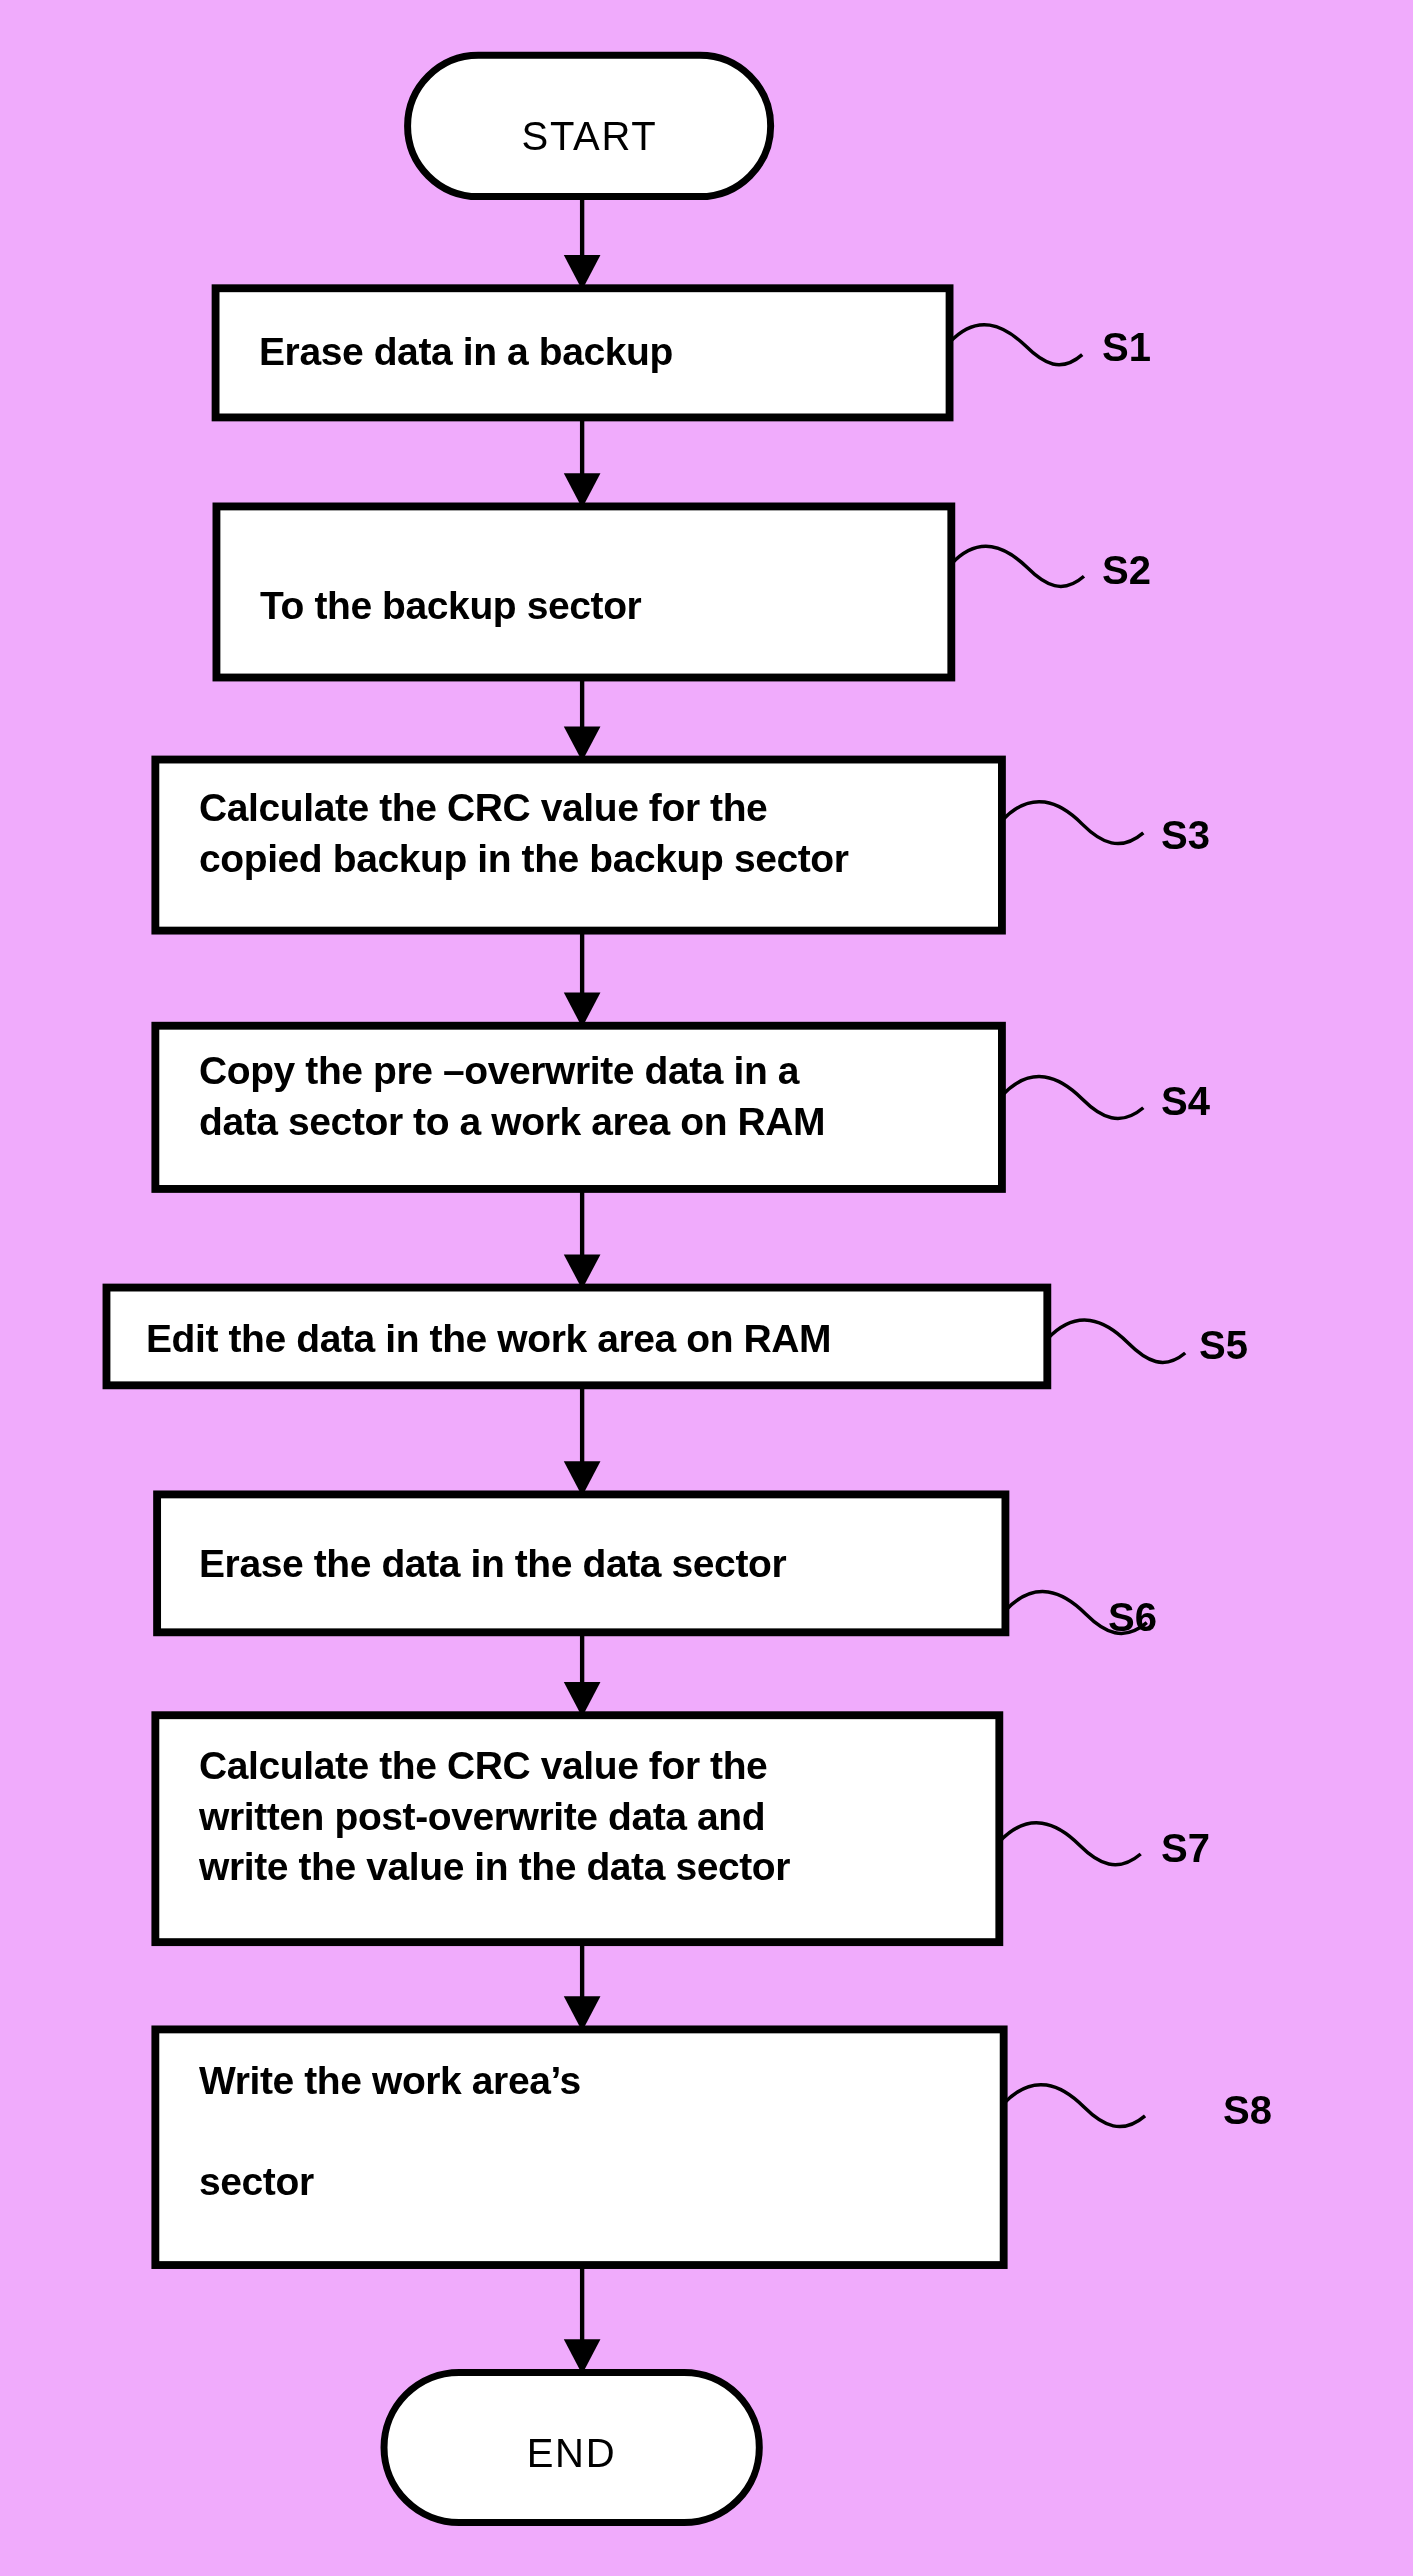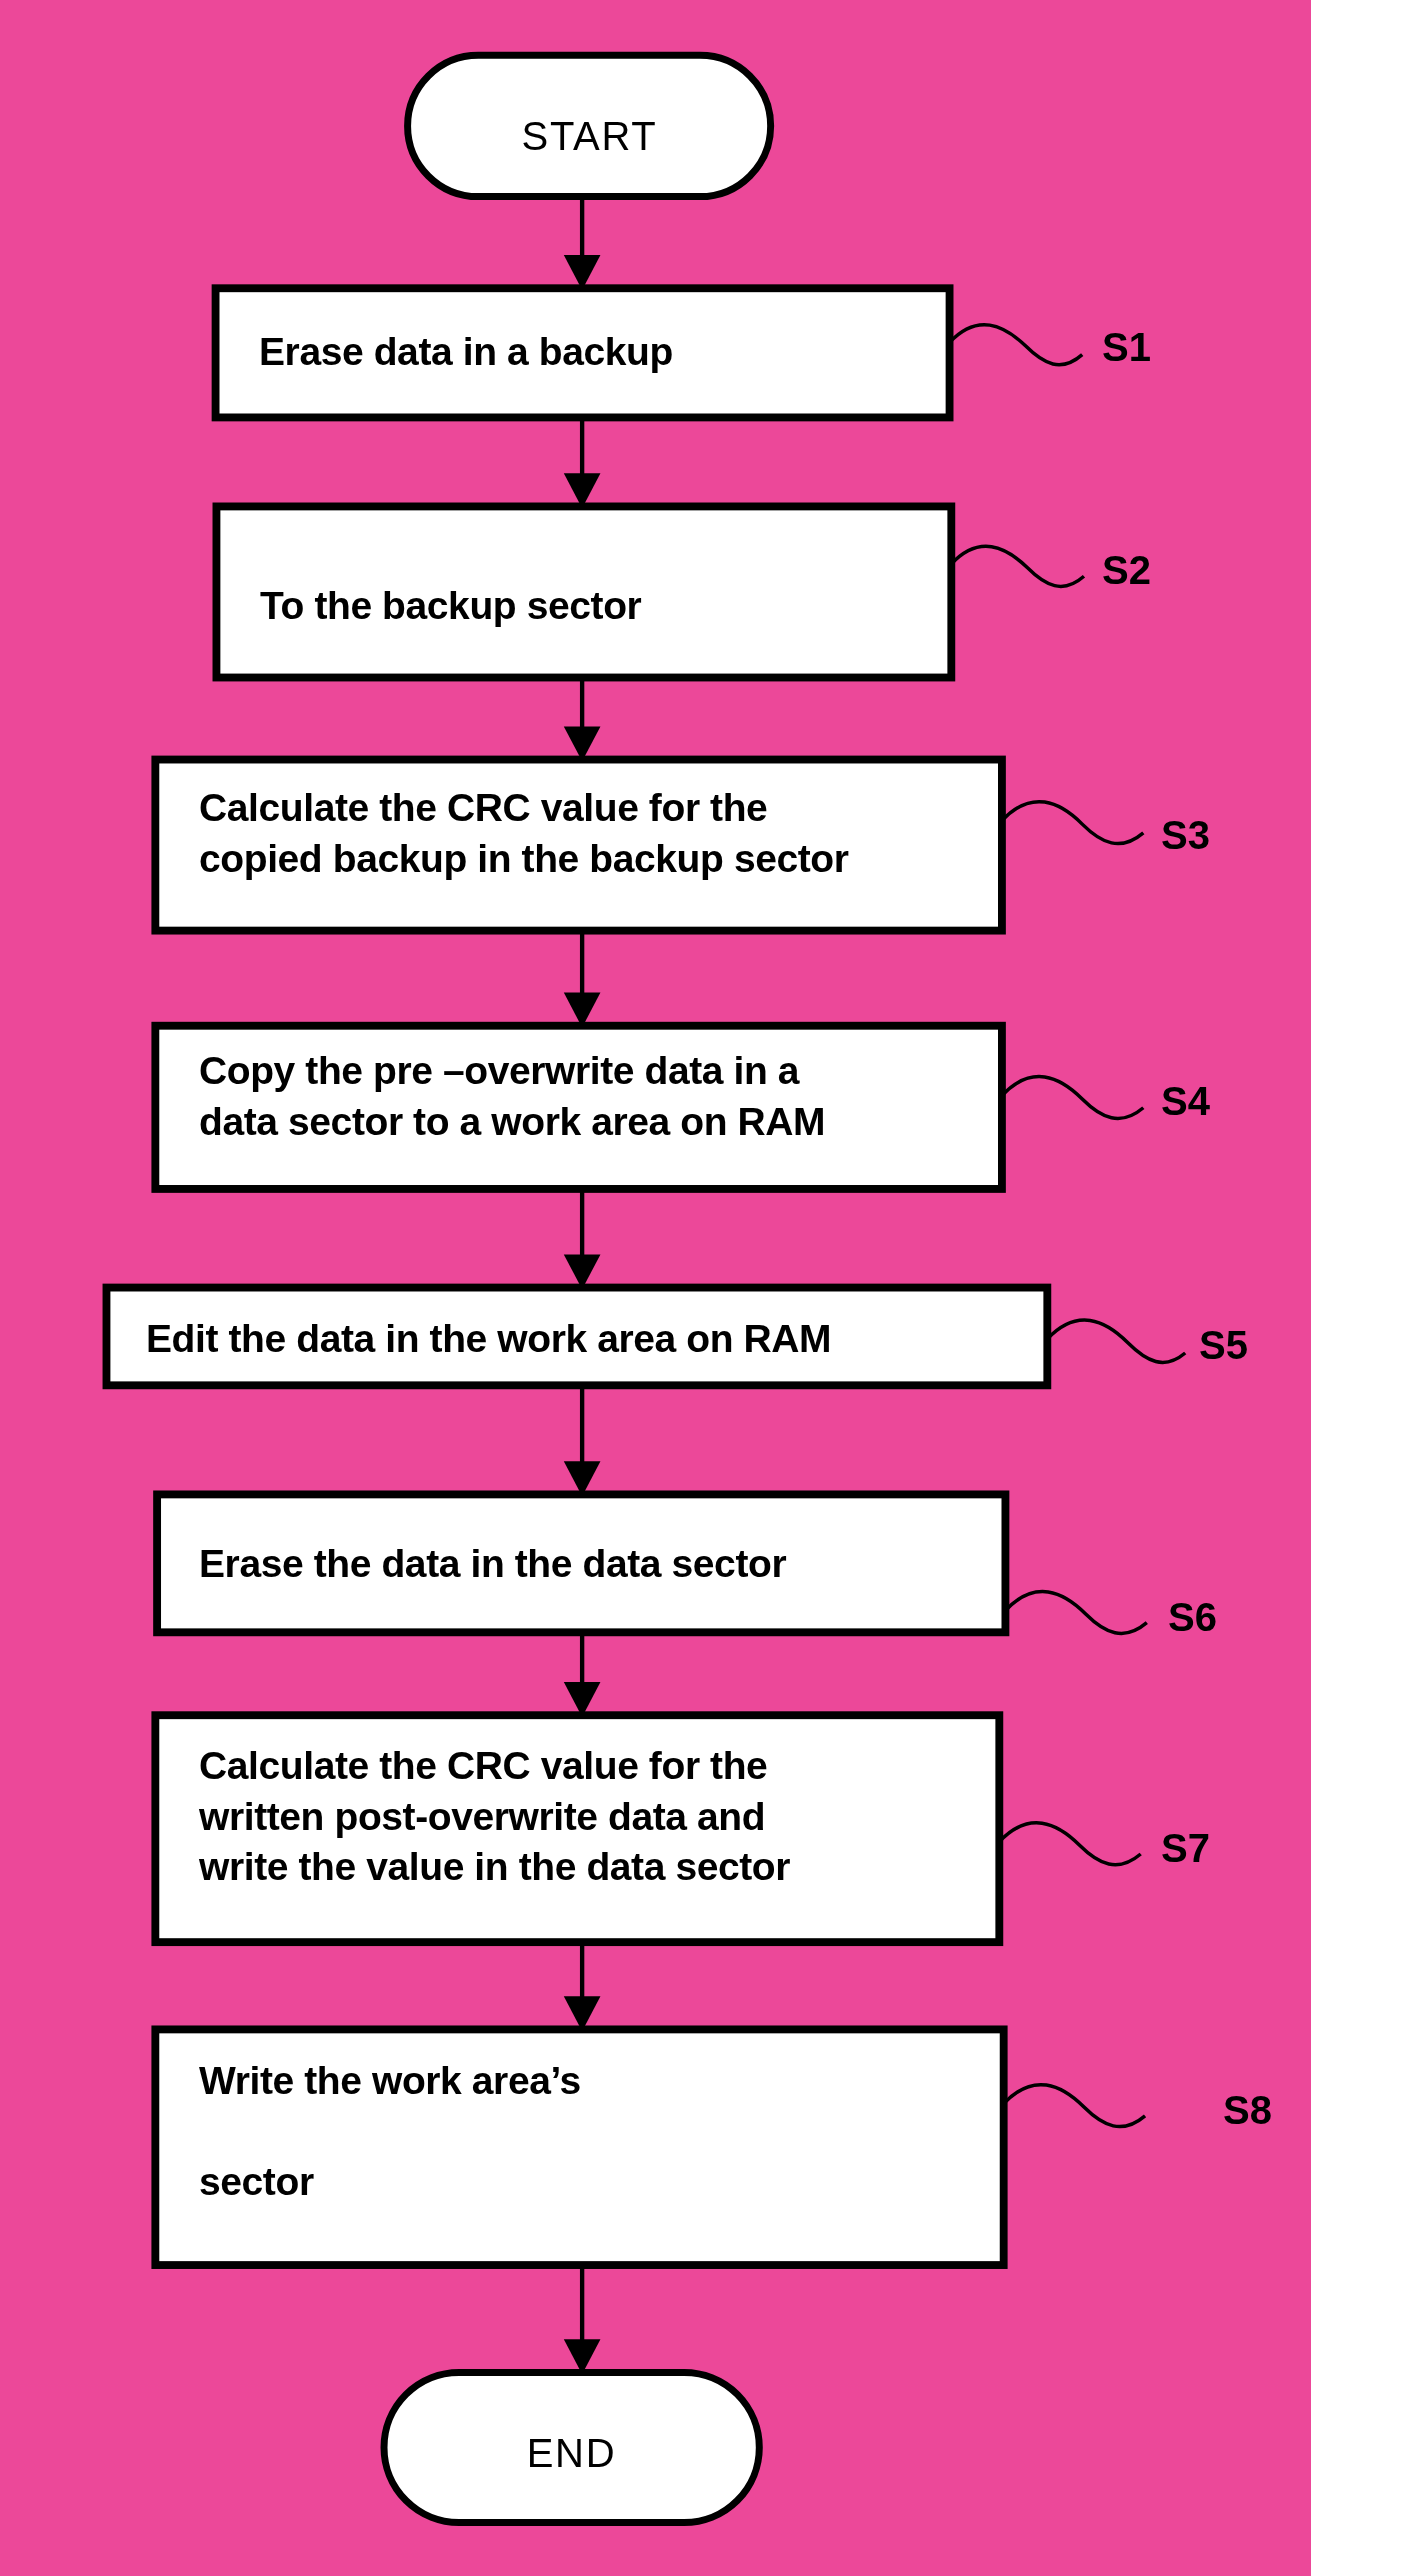--- a/index.html
+++ b/index.html
@@ -5,23 +5,23 @@
   html, body {
     margin: 0;
     padding: 0;
     background: #ffffff;
   }
   body {
     font-family: "Liberation Sans", sans-serif;
   }
   #page {
     position: relative;
-    width: 1311px;
+    width: 1413px;
     height: 2576px;
-    background: #ec4899;
+    background: #f0abfc;
     overflow: hidden;
   }
   #flow-svg {
     position: absolute;
     left: 0;
     top: 0;
     width: 1413px;
     height: 2576px;
   }
   .node-text {
@@ -159,20 +159,20 @@
   <div class="step-label" style="top:325px; left:1102px;">S1</div>
 
   <div class="step-label" style="top:548px; left:1102px;">S2</div>
 
   <div class="step-label" style="top:805px; left:1161px;margin-top:8px;">S3</div>
 
   <div class="step-label" style="top:1079px; left:1161px;">S4</div>
 
   <div class="step-label" style="top:1323px; left:1199px;">S5</div>
 
-  <div class="step-label" style="top:1595px; left:1168px;text-align:center;">S6</div>
+  <div class="step-label" style="top:1595px; left:1108px;text-align:center;">S6</div>
 
   <div class="step-label" style="top:1826px; left:1161px;">S7</div>
 
   <div class="step-label" style="top:2088px; left:1223px;">S8</div>
 
 </div>
 
 
 </body></html>

